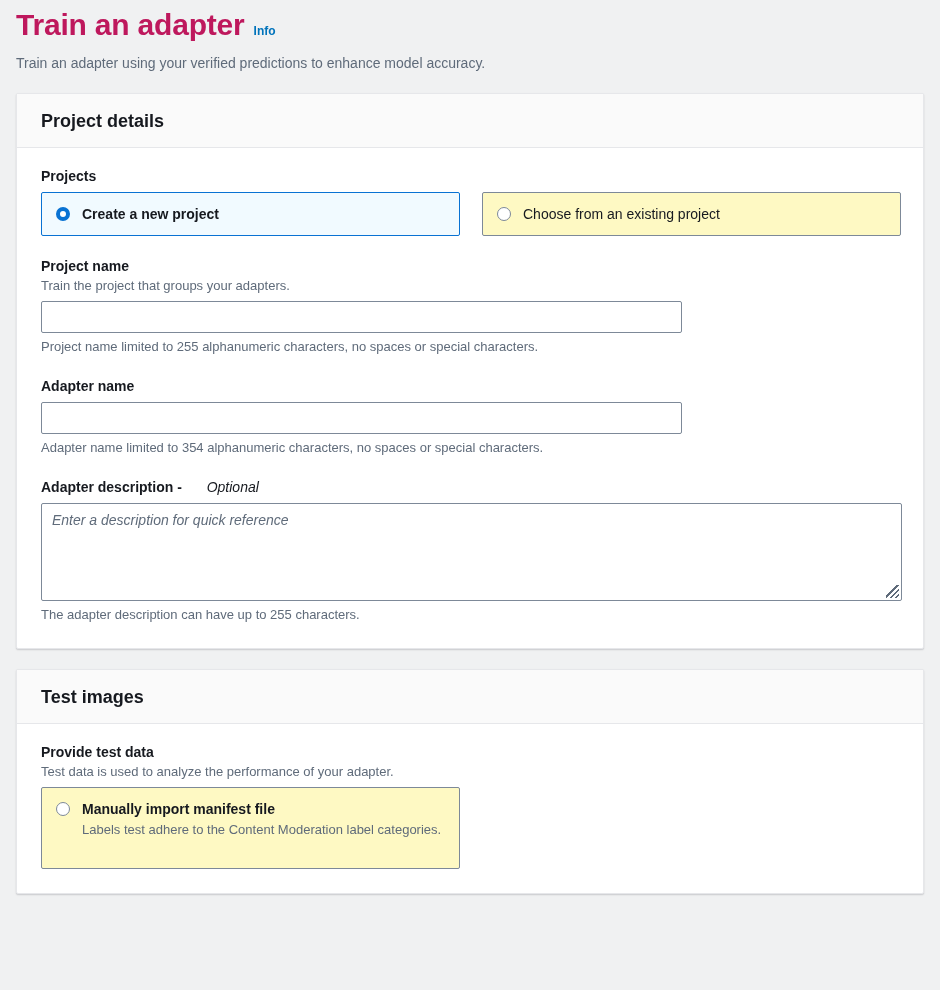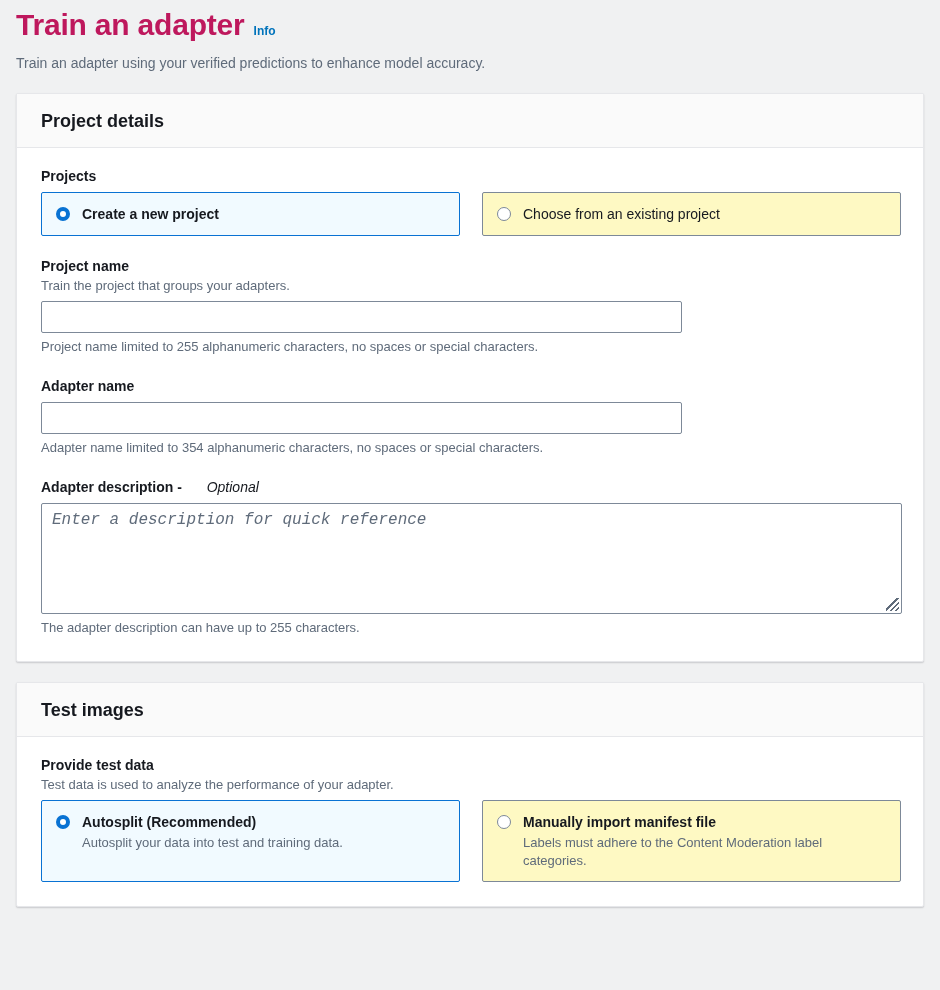--- a/index.html
+++ b/index.html
@@ -118,24 +118,24 @@
   input.text-input::placeholder { color: #687078; }
 
   .textarea-wrap {
     position: relative;
     width: 861px;
     margin-top: 6px;
   }
   textarea.desc-input {
     display: block;
     width: 100%;
-    height: 111px;
+    height: 98px;
     padding: 6px 10px;
-    font-family: Liberation Mono, monospace;
-    font-size: 16px;
+    font-family: Liberation Sans, sans-serif;
+    font-size: 14px;
     line-height: 20px;
     color: #16191f;
     background: #ffffff;
     border: 1px solid #7d8998;
     border-radius: 2px;
     outline: none;
     resize: none;
   }
   textarea.desc-input::placeholder {
     color: #5f6b7a;
@@ -271,30 +271,23 @@
 
 <section class="card">
   <div class="card-header">
     <h2>Test images</h2>
   </div>
   <div class="card-body">
     <div class="field">
       <span class="field-label">Provide test data</span>
       <div class="field-desc">Test data is used to analyze the performance of your adapter.</div>
       <div class="tile-row">
-        <div class="tile tall selected has-desc">
-          <span class="radio"></span>
-          <span class="tile-text">
-            <span class="tile-label">Autosplit (Recommended)</span>
-            <span class="tile-desc" style="display:block">Autosplit your data into test and training data.</span>
-          </span>
-        </div>
         <div class="tile tall has-desc">
           <span class="radio"></span>
           <span class="tile-text">
             <span class="tile-label">Manually import manifest file</span>
-            <span class="tile-desc" style="display:block">Labels must adhere to the Content Moderation label categories.</span>
+            <span class="tile-desc" style="display:block">Labels test adhere to the Content Moderation label categories.</span>
           </span>
         </div>
       </div>
     </div>
   </div>
 </section>
 
 </body></html>

